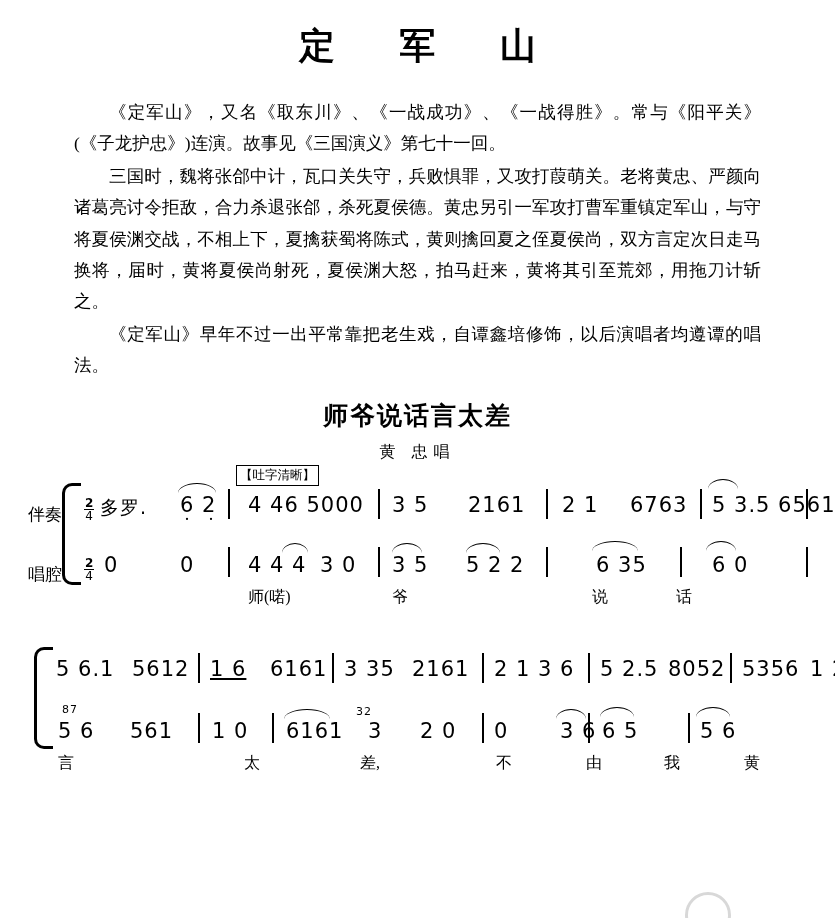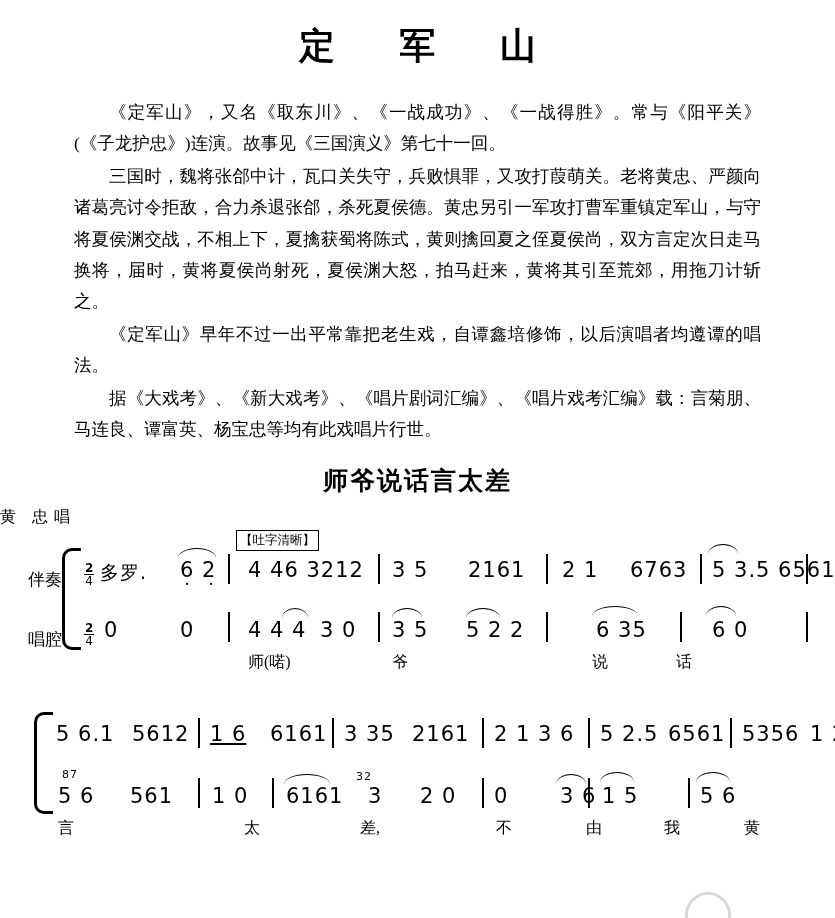--- a/index.html
+++ b/index.html
@@ -41,20 +41,21 @@
   }
   .song-title {
     text-align: center;
     font-size: 25px;
     font-weight: bold;
     margin-top: 18px;
     letter-spacing: 2px;
     font-family: "DejaVu Serif", serif;
   }
   .singer {
+    text-align: center;
     font-size: 16px;
     margin-top: 10px;
     letter-spacing: 6px;
   }
   
   .score {
     position: relative;
     margin-top: 14px;
     height: 300px;
   }
@@ -145,21 +146,20 @@
 <body>
 
 <div class="page">
 
   <div class="title">定 军 山</div>
 
   <div class="prose">
     <p>《定军山》，又名《取东川》、《一战成功》、《一战得胜》。常与《阳平关》(《子龙护忠》)连演。故事见《三国演义》第七十一回。</p>
     <p>三国时，魏将张郃中计，瓦口关失守，兵败惧罪，又攻打葭萌关。老将黄忠、严颜向诸葛亮讨令拒敌，合力杀退张郃，杀死夏侯德。黄忠另引一军攻打曹军重镇定军山，与守将夏侯渊交战，不相上下，夏擒获蜀将陈式，黄则擒回夏之侄夏侯尚，双方言定次日走马换将，届时，黄将夏侯尚射死，夏侯渊大怒，拍马赶来，黄将其引至荒郊，用拖刀计斩之。</p>
     <p>《定军山》早年不过一出平常靠把老生戏，自谭鑫培修饰，以后演唱者均遵谭的唱法。</p>
-    <p>据《大戏考》、《新大戏考》、《唱片剧词汇编》、《唱片戏考汇编》载：言菊朋、马连良、谭富英、杨宝忠等均有此戏唱片行世。</p>
   </div>
 
   <div class="song-title">师爷说话言太差</div>
   <div class="singer">黄  忠唱</div>
 
   <div class="score">
 
     <div class="sys" style="top:0;">
       <div class="brace" style="left:62px; top:6px; height:96px;"></div>
 
@@ -173,21 +173,21 @@
           <i>4</i>
         </div>
       <div class="note" style="left:100px; top:18px; font-size:19px;">多罗.</div>
       <div class="note" style="left:180px; top:16px;">6 2</div>
       <div class="dotabove" style="left:184px; top:42px;">·</div>
       <div class="dotabove" style="left:208px; top:42px;">·</div>
       <div class="slur" style="left:178px; top:6px; width:38px;"></div>
       <div class="barline" style="left:228px; top:12px;"></div>
 
       <div class="note" style="left:248px; top:16px;">
-        <span>4  46  3212</span>
+        <span>4  46  5000</span>
       </div>
       <div class="barline" style="left:378px; top:12px;"></div>
 
       <div class="note" style="left:392px; top:16px;">3 5</div>
       <div class="note" style="left:468px; top:16px;">2161</div>
       <div class="barline" style="left:546px; top:12px;"></div>
 
       <div class="note" style="left:562px; top:16px;">2 1</div>
       <div class="note" style="left:630px; top:16px;">6763</div>
       <div class="barline" style="left:700px; top:12px;"></div>
@@ -241,21 +241,21 @@
       <div class="barline" style="left:332px; top:12px;"></div>
 
       <div class="note" style="left:344px; top:16px;">3  35</div>
       <div class="note" style="left:412px; top:16px;">2161</div>
       <div class="barline" style="left:482px; top:12px;"></div>
 
       <div class="note" style="left:494px; top:16px;">2 1  3 6</div>
       <div class="barline" style="left:588px; top:12px;"></div>
 
       <div class="note" style="left:600px; top:16px;">5  2.5</div>
-      <div class="note" style="left:668px; top:16px;">6561</div>
+      <div class="note" style="left:668px; top:16px;">8052</div>
       <div class="barline" style="left:730px; top:12px;"></div>
 
       <div class="note" style="left:742px; top:16px;">5356</div>
       <div class="note" style="left:810px; top:16px;">1  21</div>
 
       <div class="note small" style="left:62px; top:62px; font-size:11px;">87</div>
       <div class="note" style="left:58px; top:78px;">5  6</div>
       <div class="note" style="left:130px; top:78px;">561</div>
       <div class="barline" style="left:198px; top:72px;"></div>
 
@@ -267,21 +267,21 @@
       <div class="note small" style="left:356px; top:64px; font-size:11px;">32</div>
       <div class="note" style="left:368px; top:78px;">3</div>
       <div class="note" style="left:420px; top:78px;">2 0</div>
       <div class="barline" style="left:482px; top:72px;"></div>
 
       <div class="note" style="left:494px; top:78px;">0</div>
       <div class="note" style="left:560px; top:78px;">3 6</div>
       <div class="slur" style="left:556px; top:68px; width:30px;"></div>
       <div class="barline" style="left:588px; top:72px;"></div>
 
-      <div class="note" style="left:602px; top:78px;">1 5</div>
+      <div class="note" style="left:602px; top:78px;">6 5</div>
       <div class="slur" style="left:600px; top:66px; width:34px;"></div>
       <div class="barline" style="left:688px; top:72px;"></div>
 
       <div class="note" style="left:700px; top:78px;">5 6</div>
       <div class="slur" style="left:696px; top:66px; width:34px;"></div>
 
       <div class="lyric" style="left:58px; top:112px;">言</div>
       <div class="lyric" style="left:244px; top:112px;">太</div>
       <div class="lyric" style="left:360px; top:112px;">差,</div>
       <div class="lyric" style="left:496px; top:112px;">不</div>

